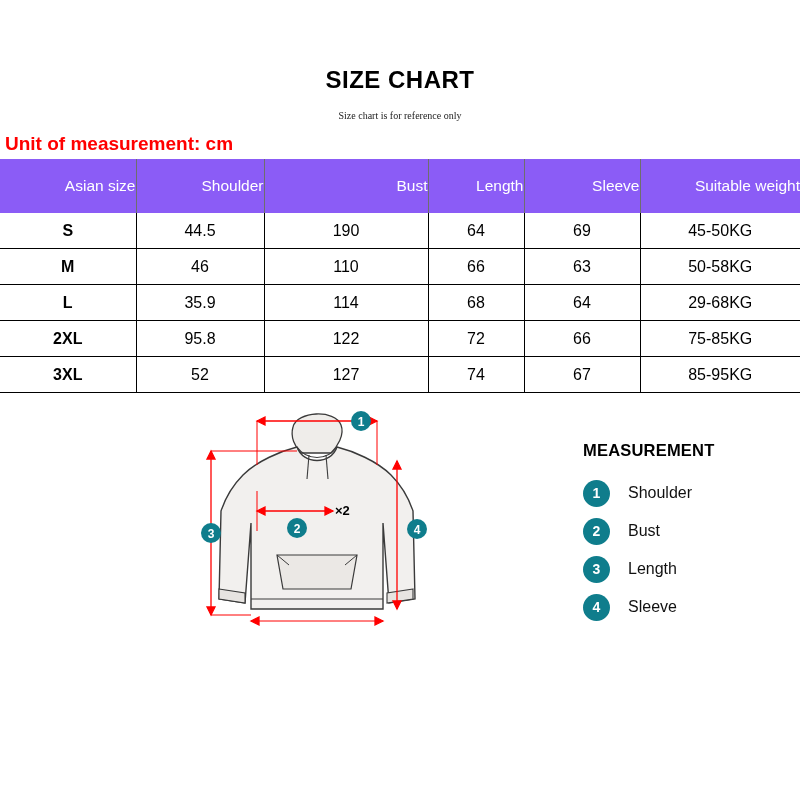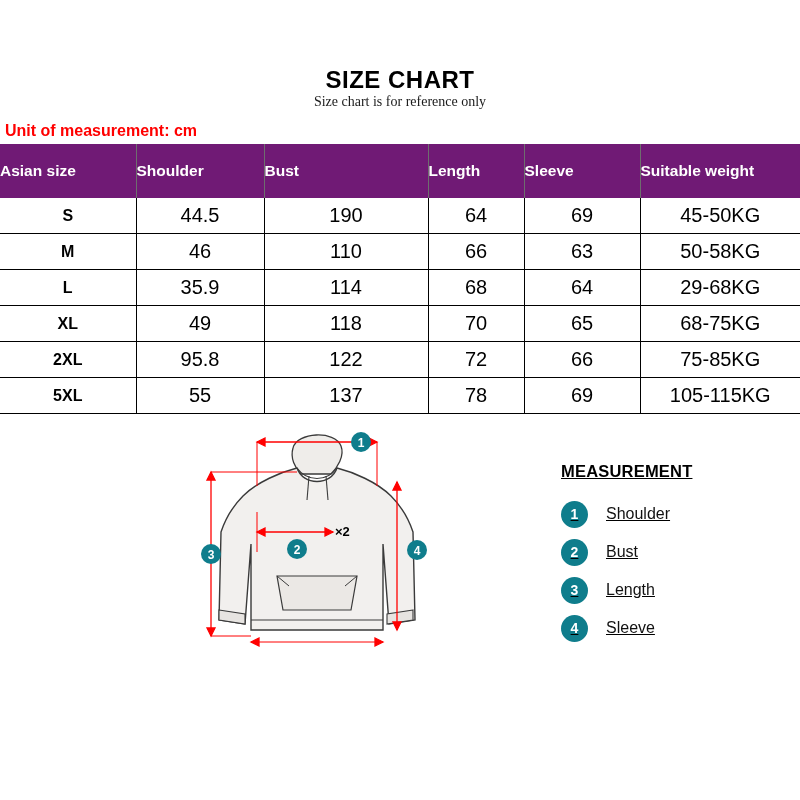--- a/index.html
+++ b/index.html
@@ -19,54 +19,55 @@
   
   .title {
     text-align: center;
     font-size: 24px;
     font-weight: bold;
     letter-spacing: 0.5px;
     margin-top: 66px;
   }
   .subtitle {
     text-align: center;
-    font-size: 14px;
+    font-size: 10px;
     font-family: "Liberation Serif", serif;
+    margin-top: 16px;
     color: #1a1a1a;
   }
   .unit {
     color: #ff0000;
-    font-size: 16px;
+    font-size: 19px;
     font-weight: bold;
     margin-top: 12px;
     margin-left: 5px;
   }
 
   
   table.size-table {
     border-collapse: collapse;
     width: 800px;
     table-layout: fixed;
     margin-top: 4px;
   }
   table.size-table th {
-    background: #701a75;
+    background: #8b5cf6;
     color: #ffffff;
     font-size: 15.5px;
-    font-weight: bold;
+    font-weight: normal;
     height: 54px;
     border-right: 1px solid #6e6e6e;
-    text-align: left;
+    text-align: right;
     padding: 0;
   }
   table.size-table th:last-child { border-right: none; }
   table.size-table td {
     height: 35px;
     text-align: center;
-    font-size: 20px;
+    font-size: 16px;
     border-bottom: 1px solid #000000;
     border-right: 1px solid #000000;
     padding: 0;
     background: #ffffff;
   }
   table.size-table td:last-child { border-right: none; }
   table.size-table tr td:first-child {
     font-weight: bold;
     font-size: 16px;
     border-left: none;
@@ -91,24 +92,23 @@
     position: absolute;
     left: 185px;
     top: 10px;
     width: 290px;
     height: 245px;
   }
 
   
   .legend {
     position: absolute;
-    left: 561px;
+    left: 583px;
     top: 48px;
     width: 210px;
-    text-decoration: underline;
   }
   .legend-title {
     font-size: 16.5px;
     font-weight: bold;
     margin-bottom: 14px;
     letter-spacing: 0.2px;
   }
   .legend-row {
     display: flex;
     align-items: center;
@@ -178,42 +178,34 @@
     </tr>
     <tr>
       <td>L</td>
       <td>35.9</td>
       <td>114</td>
       <td>68</td>
       <td>64</td>
       <td>29-68KG</td>
     </tr>
     <tr>
-      <td>XL</td>
-      <td>49</td>
-      <td>118</td>
-      <td>70</td>
-      <td>65</td>
-      <td>68-75KG</td>
-    </tr>
-    <tr>
       <td>2XL</td>
       <td>95.8</td>
       <td>122</td>
       <td>72</td>
       <td>66</td>
       <td>75-85KG</td>
     </tr>
     <tr>
-      <td>5XL</td>
-      <td>55</td>
-      <td>137</td>
-      <td>78</td>
-      <td>69</td>
-      <td>105-115KG</td>
+      <td>3XL</td>
+      <td>52</td>
+      <td>127</td>
+      <td>74</td>
+      <td>67</td>
+      <td>85-95KG</td>
     </tr>
   </tbody>
 </table>
 
 <div class="lower">
 
   <svg class="diagram" viewBox="0 0 290 245">
 
     <g>
 

